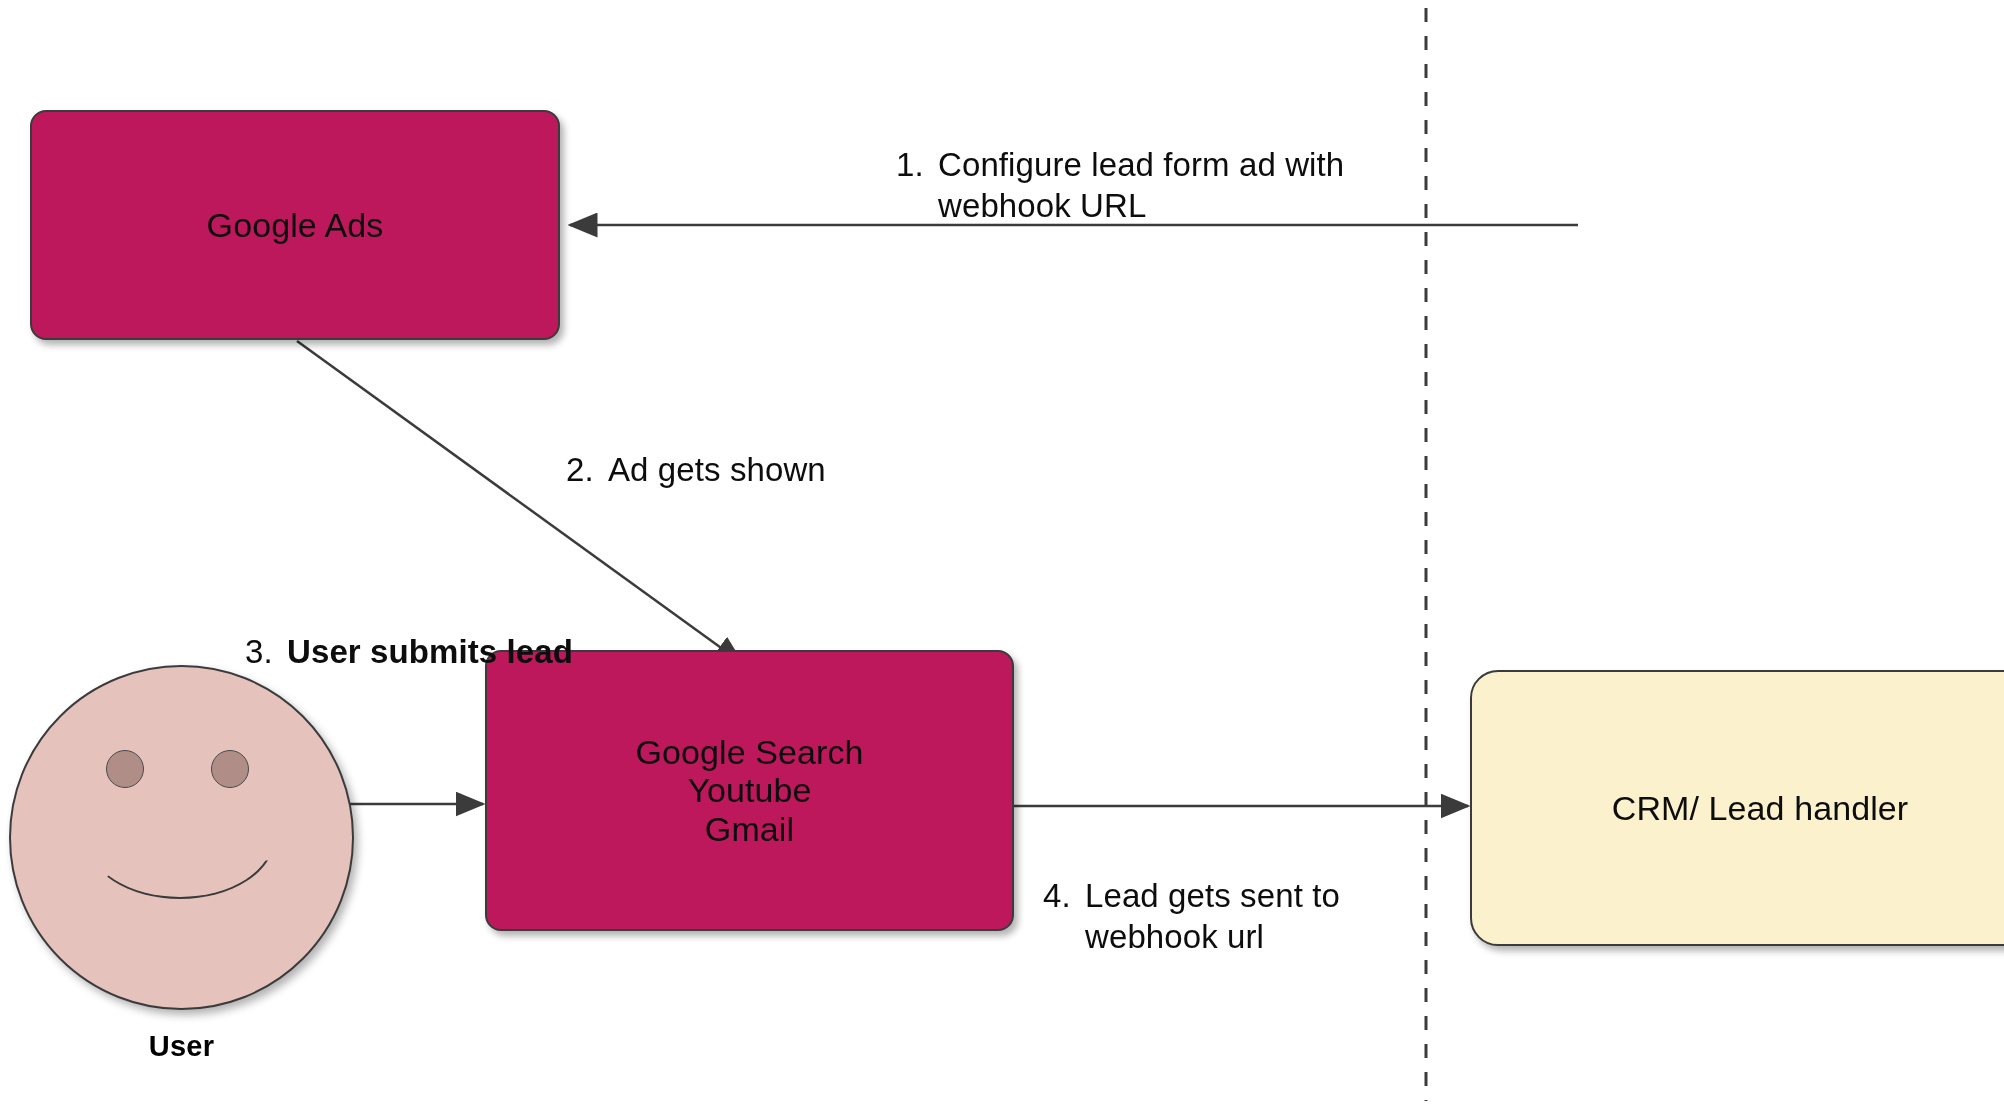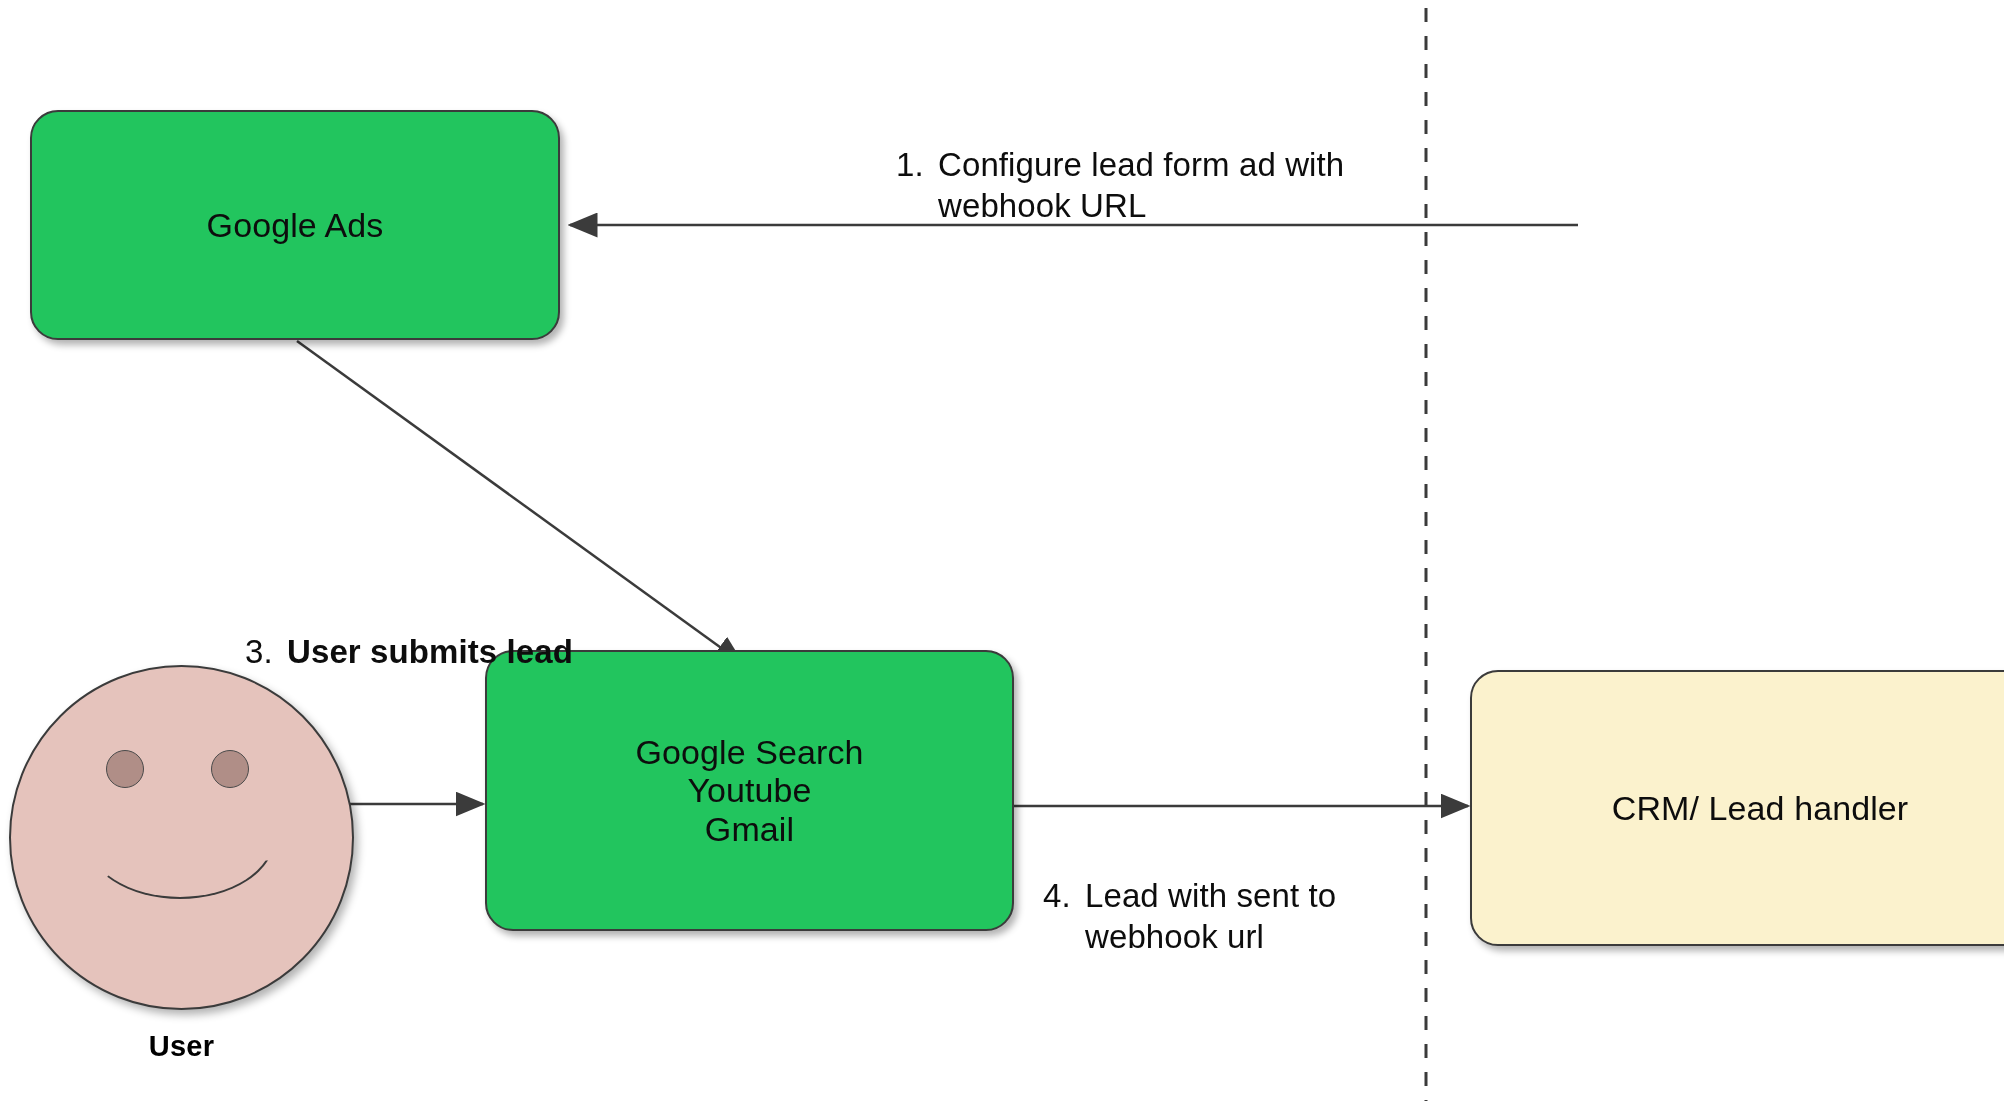--- a/index.html
+++ b/index.html
@@ -38,21 +38,21 @@
     justify-content: center;
     text-align: center;
   }
   .node-box .node-label {
     font-size: 34px;
     line-height: 1.12;
     color: #0d0d0d;
     letter-spacing: 0.1px;
     white-space: pre-line;
   }
-  .box-blue { background: #22c55e; }
+  .box-blue { background: #be185d; border-radius: 16px; }
   .box-cream { background: #fbf2cd; }
 
   .actor {
     position: absolute;
   }
   .actor-face {
     position: absolute;
     left: 0;
     top: 0;
     border-radius: 50%;
@@ -143,23 +143,26 @@
     <div class="actor-eye eye-pink" style="left:202px; top:85px; width:38px; height:38px;"></div>
     <div class="actor-mouth" style="left:76px; top:172px; width:190px; height:62px;"></div>
     <div class="actor-caption" style="top:365px;">User</div>
   </div>
 
   <div class="edge-label" style="left:896px; top:105px; width:520px;">
     <span style="display:inline-block; width:42px;">1.</span><span style="display:inline-block; vertical-align:top; width:450px;">Configure lead form ad with
 webhook URL</span>
   </div>
 
+  <div class="edge-label" style="left:566px; top:410px; width:400px;">
+    <span style="display:inline-block; width:42px;">2.</span><span style="display:inline-block; vertical-align:top;">Ad gets shown</span>
+  </div>
 
   <div class="edge-label" style="left:245px; top:592px; width:420px;">
     <span style="display:inline-block; width:42px;">3.</span><span style="display:inline-block; vertical-align:top;font-weight:bold;">User submits lead</span>
   </div>
 
   <div class="edge-label" style="left:1043px; top:836px; width:400px;">
-    <span style="display:inline-block; width:42px;">4.</span><span style="display:inline-block; vertical-align:top; width:330px;">Lead with sent to
+    <span style="display:inline-block; width:42px;">4.</span><span style="display:inline-block; vertical-align:top; width:330px;">Lead gets sent to
 webhook url</span>
   </div>
 
 </div>
 
 </body></html>

